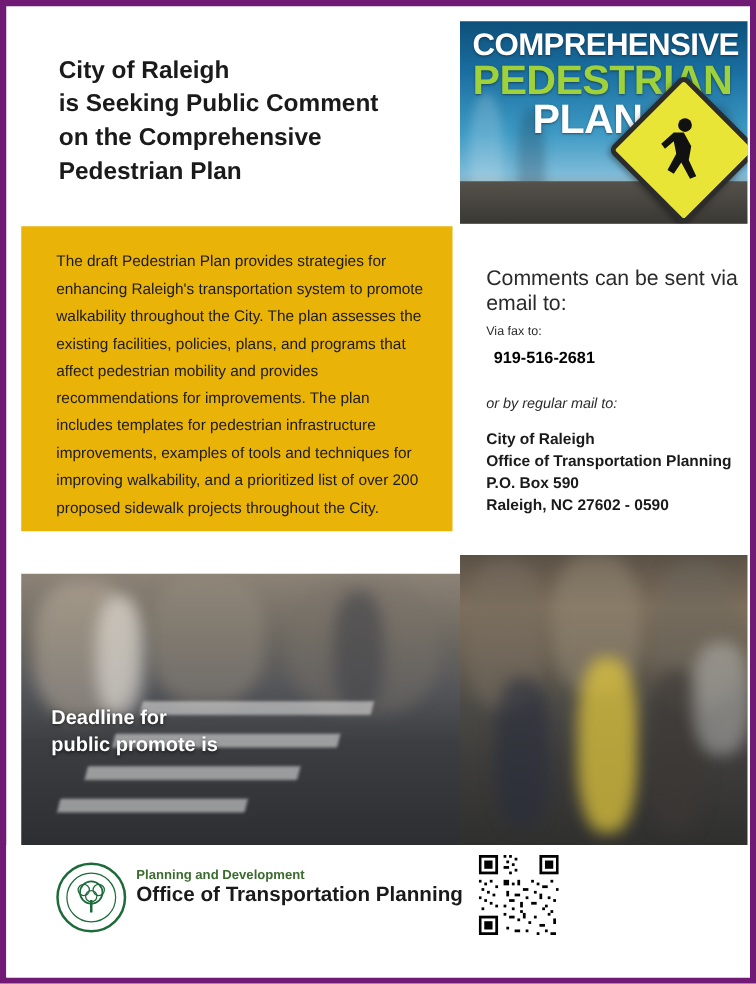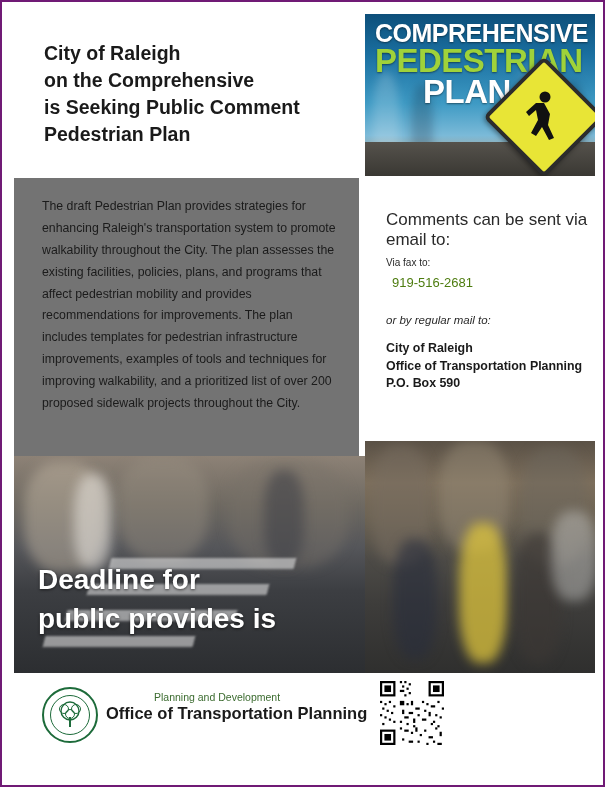--- a/index.html
+++ b/index.html
@@ -10,21 +10,21 @@
   body {
     font-family: "Liberation Sans", sans-serif;
   }
   .page {
     position: relative;
     width: 605px;
     height: 787px;
     background: #ffffff;
     overflow: hidden;
     box-sizing: border-box;
-    border: 2px solid #701a75;
+    border: 5px solid #701a75;
   }
 
   
   .banner {
     position: absolute;
     left: 363px;
     top: 12px;
     width: 230px;
     height: 162px;
     overflow: hidden;
@@ -116,22 +116,22 @@
     color: #1a1a1a;
     line-height: 1.38;
   }
 
   
   .green-panel {
     position: absolute;
     left: 12px;
     top: 176px;
     width: 345px;
-    height: 278px;
-    background: #737373;
+    height: 244px;
+    background: #eab308;
   }
   .green-text {
     position: absolute;
     left: 28px;
     top: 18px;
     width: 295px;
     font-size: 12.3px;
     color: #1b1b1b;
     line-height: 1.78;
   }
@@ -166,22 +166,22 @@
     left: 21px;
     top: 79px;
     font-size: 10px;
     color: #2a2a2a;
   }
   .contact-panel .fax-number {
     position: absolute;
     left: 27px;
     top: 97px;
     font-size: 13px;
-    font-weight: normal;
-    color: #4d7c0f;
+    font-weight: bold;
+    color: #000000;
   }
   .contact-panel .mail-label {
     position: absolute;
     left: 21px;
     top: 136px;
     font-size: 11.5px;
     color: #2a2a2a;
     font-style: italic;
   }
   .contact-panel .address {
@@ -227,21 +227,21 @@
   }
   .pl-s1 { left: 30px;  bottom: 26px; width: 150px; }
   .pl-s2 { left: 52px;  bottom: 52px; width: 170px; }
   .pl-s3 { left: 74px;  bottom: 78px; width: 180px; }
   .pl-s4 { left: 96px;  bottom: 104px; width: 185px; }
 
   .deadline {
     position: absolute;
     left: 36px;
     top: 559px;
-    font-size: 28px;
+    font-size: 16px;
     font-weight: bold;
     color: #ffffff;
     line-height: 1.38;
     text-shadow: 0 1px 3px rgba(0,0,0,0.6);
   }
 
   
   .footer {
     position: absolute;
     left: 0;
@@ -274,22 +274,21 @@
     transform: translate(-50%, -50%);
     width: 30px;
     height: 30px;
   }
   .dept-small {
     position: absolute;
     left: 104px;
     top: 18px;
     font-size: 10.5px;
     color: #3b6b2f;
-    font-weight: normal;
-    margin-left: 48px;
+    font-weight: bold;
   }
   .dept-large {
     position: absolute;
     left: 104px;
     top: 31px;
     font-size: 16.5px;
     color: #1a1a1a;
     font-weight: bold;
   }
   .qr {
@@ -323,39 +322,40 @@
       <svg class="walker" viewBox="0 0 42 54">
         <circle cx="22" cy="7" r="5.5" fill="#111"></circle>
         <path d="M21 13 L27 24 L25 35 L31 48 L26 50 L19 37 L13 46 L8 43 L15 30 L13 20 L6 26 L3 22 L13 13 Z" fill="#111"></path>
       </svg>
     </div>
   </div>
 
   <div class="title-block">
     <div class="headline">
       <div>City of Raleigh</div>
+      <div>is Seeking Public Comment</div>
       <div>on the Comprehensive</div>
-      <div>is Seeking Public Comment</div>
       <div>Pedestrian Plan</div>
     </div>
   </div>
 
   <div class="green-panel">
     <div class="green-text">The draft Pedestrian Plan provides strategies for enhancing Raleigh's transportation system to promote walkability throughout the City. The plan assesses the existing facilities, policies, plans, and programs that affect pedestrian mobility and provides recommendations for improvements. The plan includes templates for pedestrian infrastructure improvements, examples of tools and techniques for improving walkability, and a prioritized list of over 200 proposed sidewalk projects throughout the City.</div>
   </div>
 
   <div class="contact-panel">
     <div class="lead">Comments can be sent via email to:</div>
     <div class="fax-label">Via fax to:</div>
     <div class="fax-number">919-516-2681</div>
     <div class="mail-label">or by regular mail to:</div>
     <div class="address">
       <div>City of Raleigh</div>
       <div>Office of Transportation Planning</div>
       <div>P.O. Box 590</div>
+      <div>Raleigh, NC 27602 - 0590</div>
     </div>
   </div>
 
   <div class="photo-right">
     <div class="blob" style="left:6px; top:4px; width:60px; height:120px; background:rgba(120,110,96,0.55);"></div>
     <div class="blob" style="left:74px; top:0px; width:70px; height:110px; background:rgba(150,138,118,0.5);"></div>
     <div class="blob" style="left:156px; top:6px; width:66px; height:118px; background:rgba(110,104,94,0.5);"></div>
     <div class="blob" style="left:28px; top:98px; width:44px; height:120px; background:rgba(40,45,60,0.6);"></div>
     <div class="blob" style="left:94px; top:82px; width:48px; height:140px; background:rgba(222,196,60,0.75);"></div>
     <div class="blob" style="left:150px; top:92px; width:46px; height:130px; background:rgba(60,56,52,0.65);"></div>
@@ -369,21 +369,21 @@
     <div class="blob" style="left:60px; top:18px; width:38px; height:96px; background:rgba(235,232,225,0.55);"></div>
     <div class="blob" style="left:250px; top:14px; width:40px; height:96px; background:rgba(60,62,70,0.55);"></div>
     <div class="crosswalk-stripe pl-s1"></div>
     <div class="crosswalk-stripe pl-s2"></div>
     <div class="crosswalk-stripe pl-s3"></div>
     <div class="crosswalk-stripe pl-s4"></div>
   </div>
 
   <div class="deadline">
     <div>Deadline for</div>
-    <div>public provides is</div>
+    <div>public promote is</div>
   </div>
 
   <div class="footer">
     <div class="seal">
       <div class="inner-ring"></div>
       <svg class="tree" viewBox="0 0 30 30">
         <circle cx="15" cy="11" r="9" fill="none" stroke="#1d6b3a" stroke-width="1.4"></circle>
         <circle cx="9" cy="9" r="4.5" fill="none" stroke="#1d6b3a" stroke-width="1"></circle>
         <circle cx="21" cy="9" r="4.5" fill="none" stroke="#1d6b3a" stroke-width="1"></circle>
         <circle cx="15" cy="14" r="4.5" fill="none" stroke="#1d6b3a" stroke-width="1"></circle>

